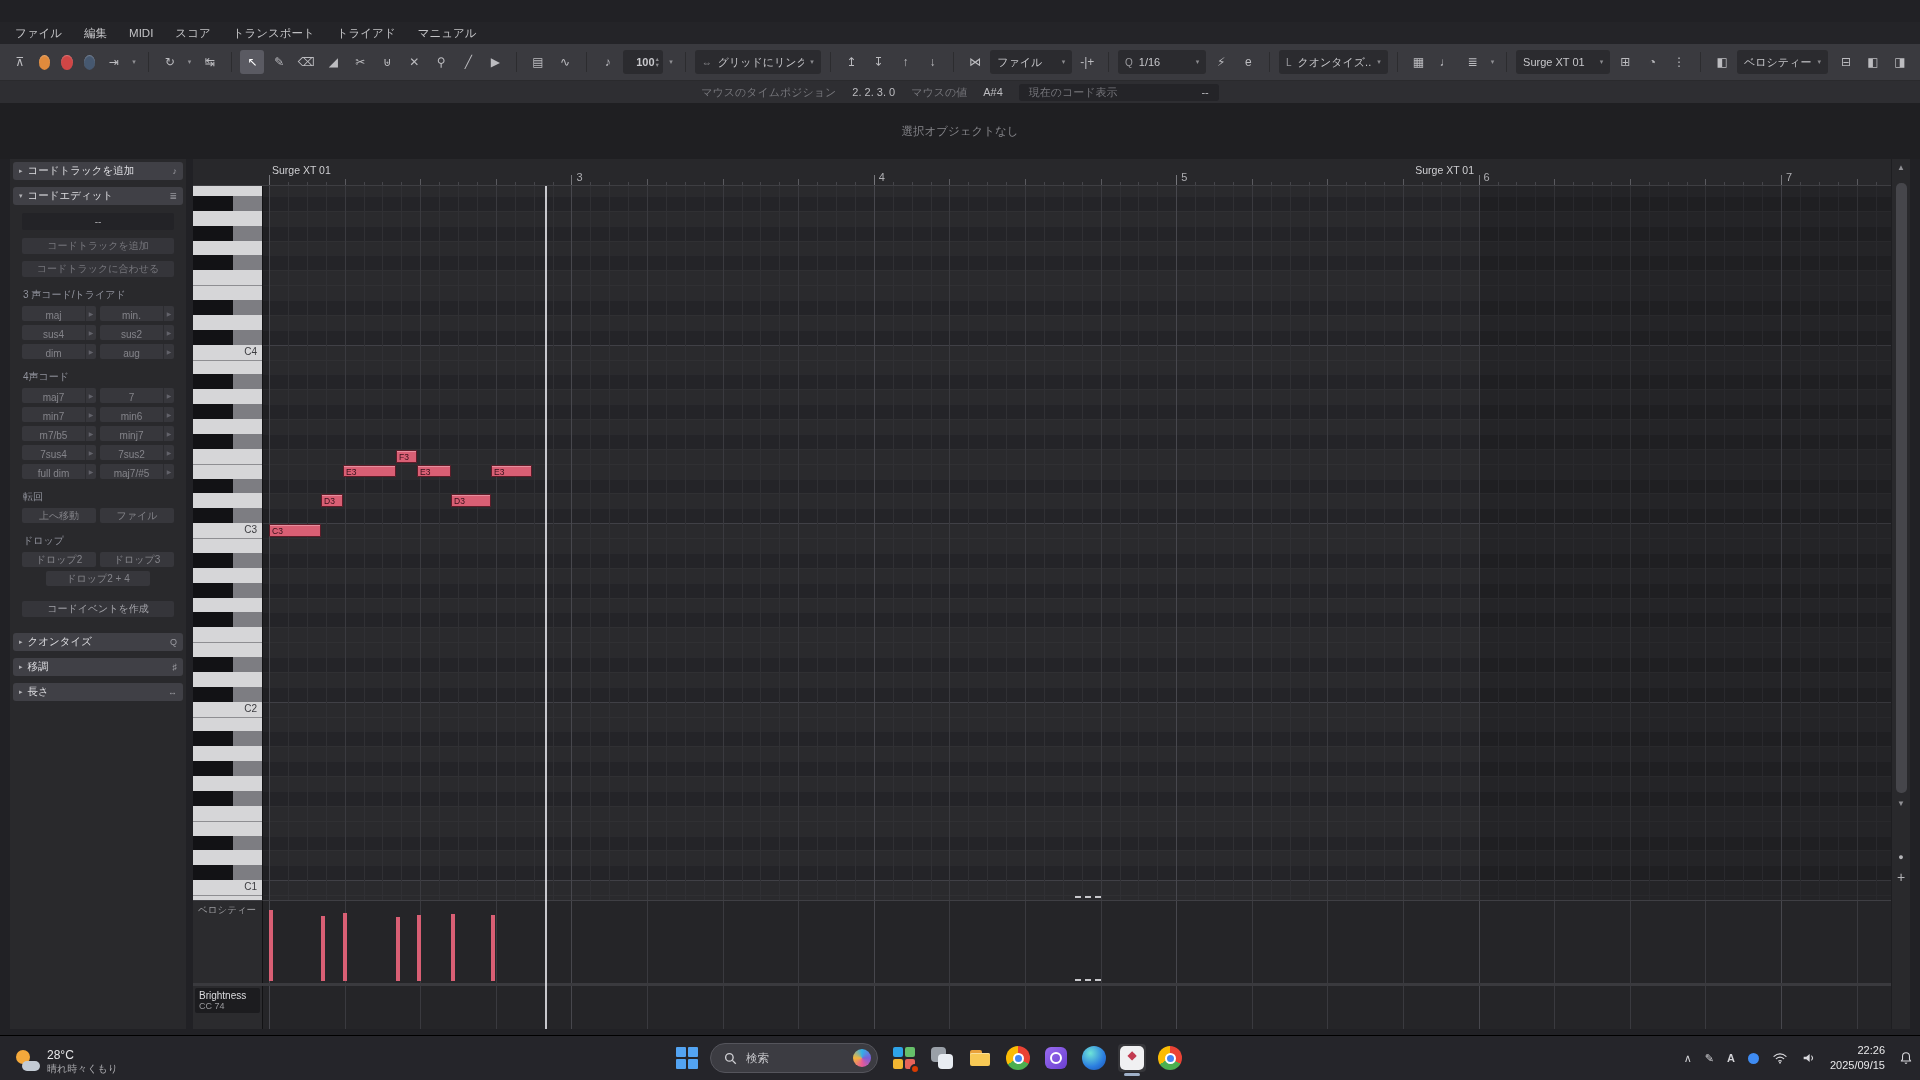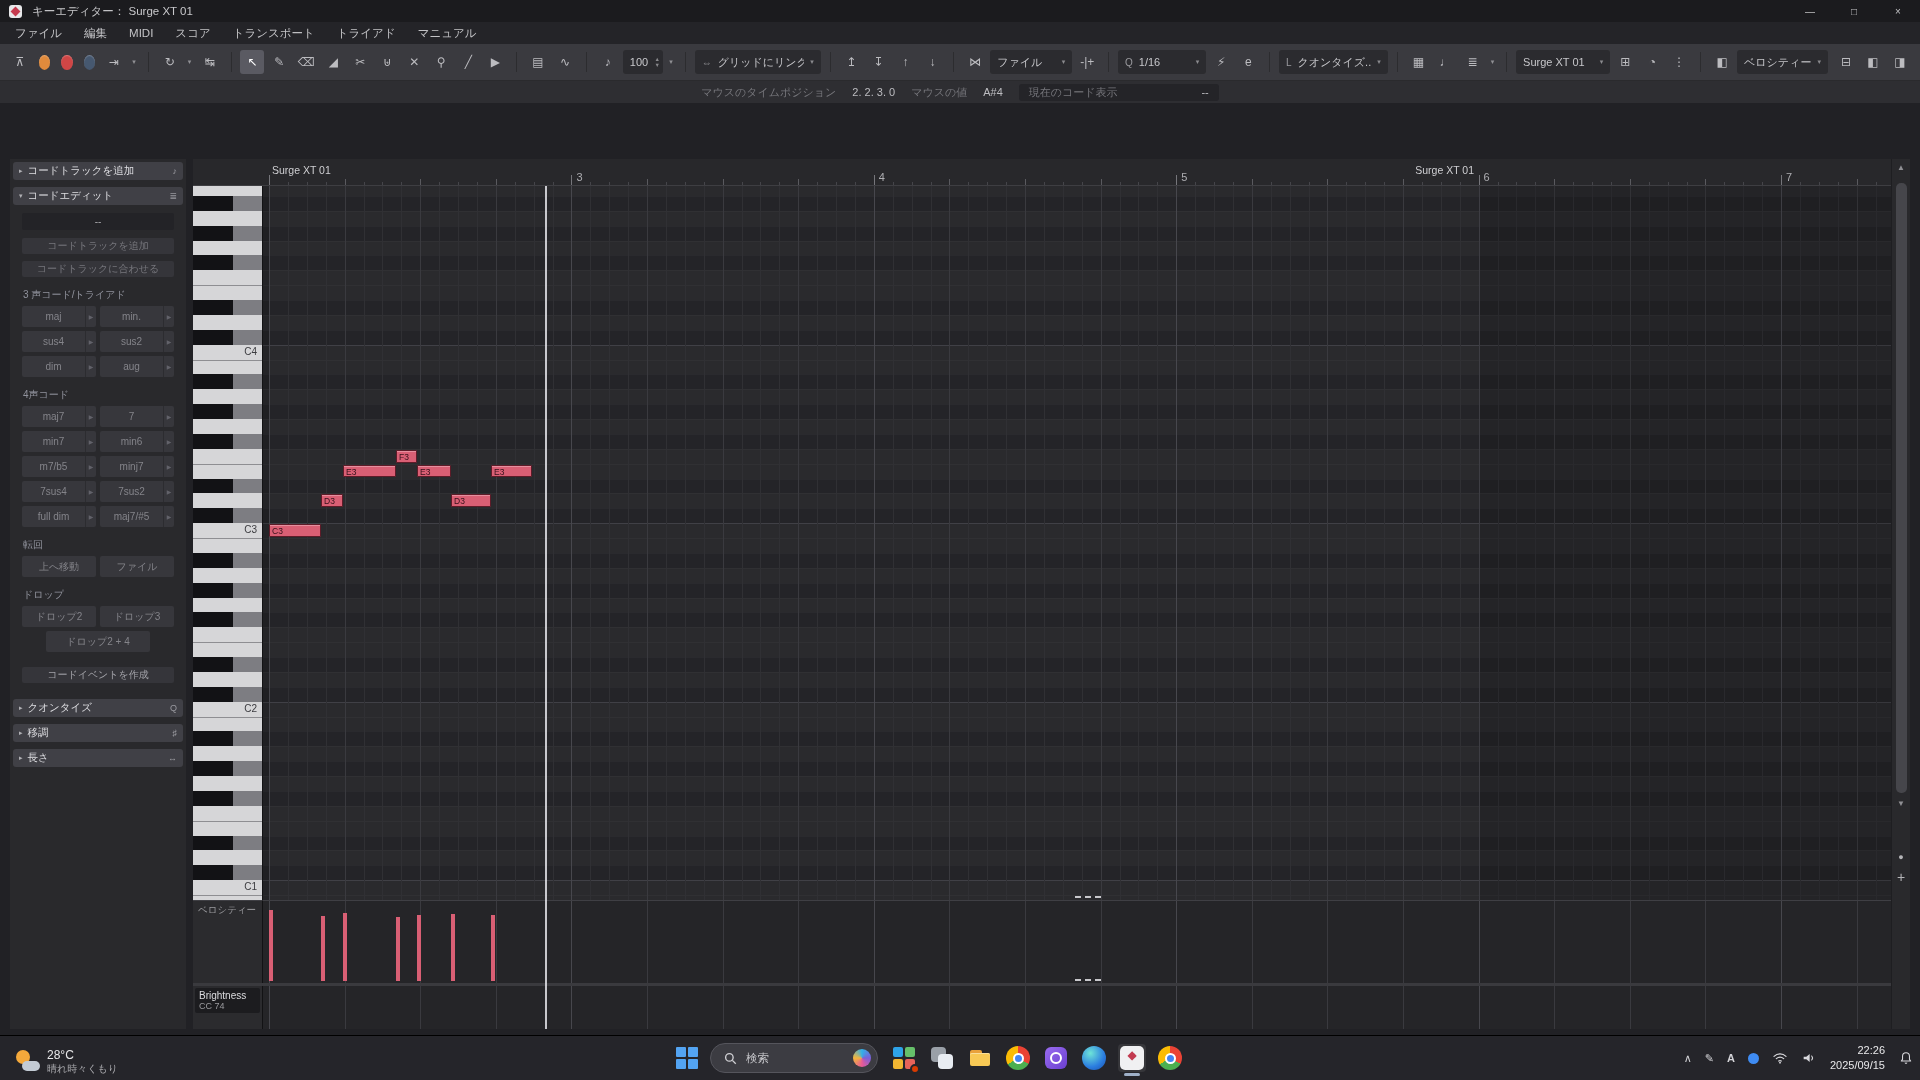--- a/index.html
+++ b/index.html
@@ -25,21 +25,21 @@
   .tb-btn.active{background:#5a5a62;color:#fff;}
   .tb-circle{width:15px;height:15px;border-radius:50%;margin:0 4px;box-shadow:inset 0 1px 1px rgba(255,255,255,.25);}
   .tb-drop{width:13px;height:24px;display:flex;align-items:center;justify-content:center;font-size:7px;color:#909094;}
   .tb-sep{width:1px;height:20px;background:#2c2c2f;margin:0 6px;}
   .tb-spacer{flex:1;}
   .tb-dd{height:24px;background:#2b2b2f;border-radius:3px;display:flex;align-items:center;padding:0 7px;gap:6px;font-size:11px;color:#c6c6ca;}
   .tb-dd-label{flex:1;white-space:nowrap;overflow:hidden;}
   .tb-pfx{color:#9a9a9e;font-size:10px;}
   .tb-caret{font-size:7px;color:#8a8a8e;}
   .tb-spin{width:50px;height:24px;background:#2b2b2f;border-radius:3px;display:flex;align-items:center;padding:0 3px 0 7px;}
-  .tb-spin-val{flex:1;font-size:11px;color:#c8c8cc;text-align:left;}
+  .tb-spin-val{flex:1;font-size:11px;color:#c8c8cc;text-align:right;font-weight:bold;}
   .tb-spin-arrows{display:flex;flex-direction:column;line-height:6px;}
   .tb-spin-arrows span{font-size:5.5px;color:#8a8a8e;}
 
   
   #infoline{position:absolute;left:0;top:81px;width:1920px;height:22px;background:#2e2e32;display:flex;align-items:center;justify-content:center;gap:16px;}
   .il-label{font-size:11px;color:#76767b;}
   .il-value{font-size:11px;color:#bcbcc0;}
   .chord-chip{width:200px;height:17px;background:#242428;border-radius:3px;display:flex;align-items:center;justify-content:space-between;padding:0 10px;}
 
   
@@ -51,21 +51,21 @@
   .insp-header{margin:7px 3px 0;height:18px;background:#404046;border-radius:3px;display:flex;align-items:center;padding:0 6px;gap:5px;}
   .insp-header.first{margin-top:3px;}
   .tri{font-size:7px;color:#b0b0b4;}
   .hlabel{flex:1;font-size:10.5px;color:#dedee2;white-space:nowrap;}
   .hicon{font-size:9px;color:#9a9aa0;}
   .chord-body{padding:8px 12px 2px;}
   .cur-chord{height:17px;background:#232327;border-radius:2px;color:#a8a8ac;font-size:10px;display:flex;align-items:center;justify-content:center;margin-bottom:8px;}
   .wide-btn{height:16px;background:#35353a;border-radius:2px;font-size:10px;color:#76767c;display:flex;align-items:center;justify-content:center;margin-bottom:7px;white-space:nowrap;}
   .sec-label{font-size:10px;color:#90929c;margin:11px 0 4px 1px;white-space:nowrap;}
   .ch-grid{display:grid;grid-template-columns:1fr 1fr;gap:4px;}
-  .ch-btn{display:flex;height:21px;background:#37373c;border-radius:2px;align-items:center;overflow:hidden;}
+  .ch-btn{display:flex;height:15px;background:#37373c;border-radius:2px;align-items:flex-end;overflow:hidden;}
   .ch-lab{flex:1;text-align:center;font-size:10px;color:#84848a;white-space:nowrap;}
   .ch-arr{width:11px;align-self:stretch;font-size:6px;color:#62626a;border-left:1px solid #2c2c30;display:flex;align-items:center;justify-content:center;}
   .drop-wide{width:104px;margin:4px auto 0;}
   .create-btn{margin-top:15px;color:#a2a2a8;}
 
   
   #editor{position:absolute;left:193px;top:159px;width:1717px;height:870px;background:#2a2a2d;border-bottom:1px solid #3a3a3e;}
   .ruler-corner{position:absolute;left:0;top:0;width:70px;height:27px;background:#28282b;border-bottom:1px solid #3e3e42;}
   .ruler{position:absolute;left:70px;top:0;width:1628px;height:27px;background:#28282b;border-bottom:1px solid #3e3e42;overflow:hidden;}
   .tick{position:absolute;bottom:0;width:1px;background:#5a5a5f;}
@@ -158,29 +158,20 @@
   .tray-ic{font-size:11px;color:#d2d2d6;}
   .tray-ic.ime{font-weight:bold;}
   .tray-dot{width:11px;height:11px;border-radius:50%;background:#3f8cf3;}
   .clock{text-align:right;font-size:11px;color:#e8e8ea;line-height:1.35;}
 </style>
 </head>
 <body>
 
 <div id="screen">
 
-  <div id="titlebar">
-    <div class="app-logo"></div>
-    <span class="title-text">キーエディター： Surge XT 01</span>
-    <div class="win-controls">
-      <div class="win-btn">—</div>
-      <div class="win-btn">□</div>
-      <div class="win-btn">×</div>
-    </div>
-  </div>
 
   <div id="menubar">
       <div class="menu-item">ファイル</div>
       <div class="menu-item">編集</div>
       <div class="menu-item">MIDI</div>
       <div class="menu-item">スコア</div>
       <div class="menu-item">トランスポート</div>
       <div class="menu-item">トライアド</div>
       <div class="menu-item">マニュアル</div>
     </div>
@@ -281,20 +272,23 @@
     <span class="il-label">マウスのタイムポジション</span>
     <span class="il-value">2. 2. 3.  0</span>
     <span class="il-label">マウスの値</span>
     <span class="il-value">A#4</span>
     <div class="chord-chip">
       <span class="il-label">現在のコード表示</span>
       <span class="il-value">--</span>
     </div>
   </div>
 
+  <div id="statusline">
+    <span>選択オブジェクトなし</span>
+  </div>
 
   <div id="inspector">
     <div class="insp-header first">
       <span class="tri">▸</span>
       <span class="hlabel">コードトラックを追加</span>
       <span class="hicon">♪</span>
     </div>
     <div class="insp-header">
       <span class="tri">▾</span>
       <span class="hlabel">コードエディット</span>

